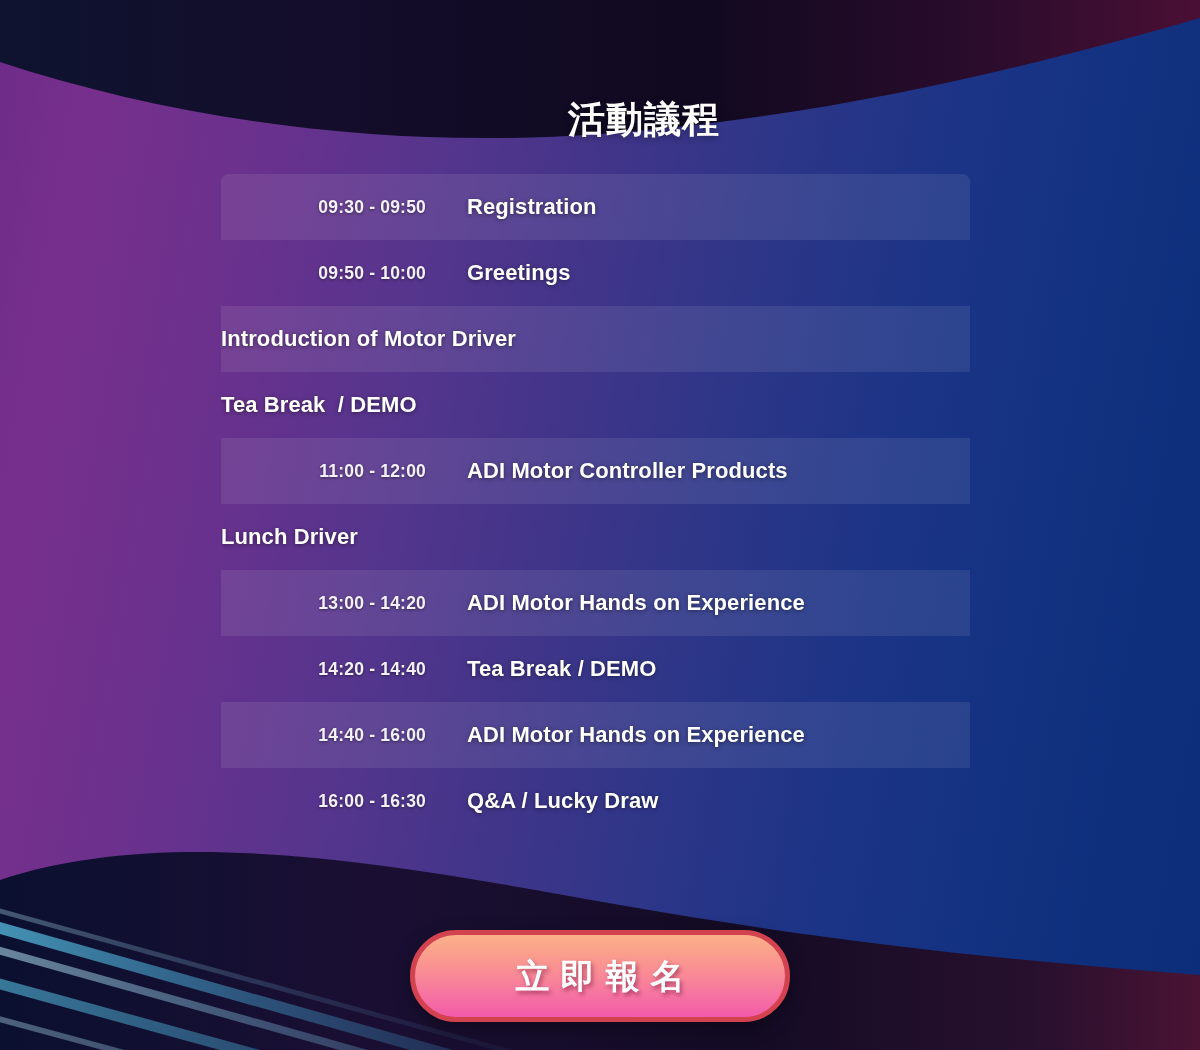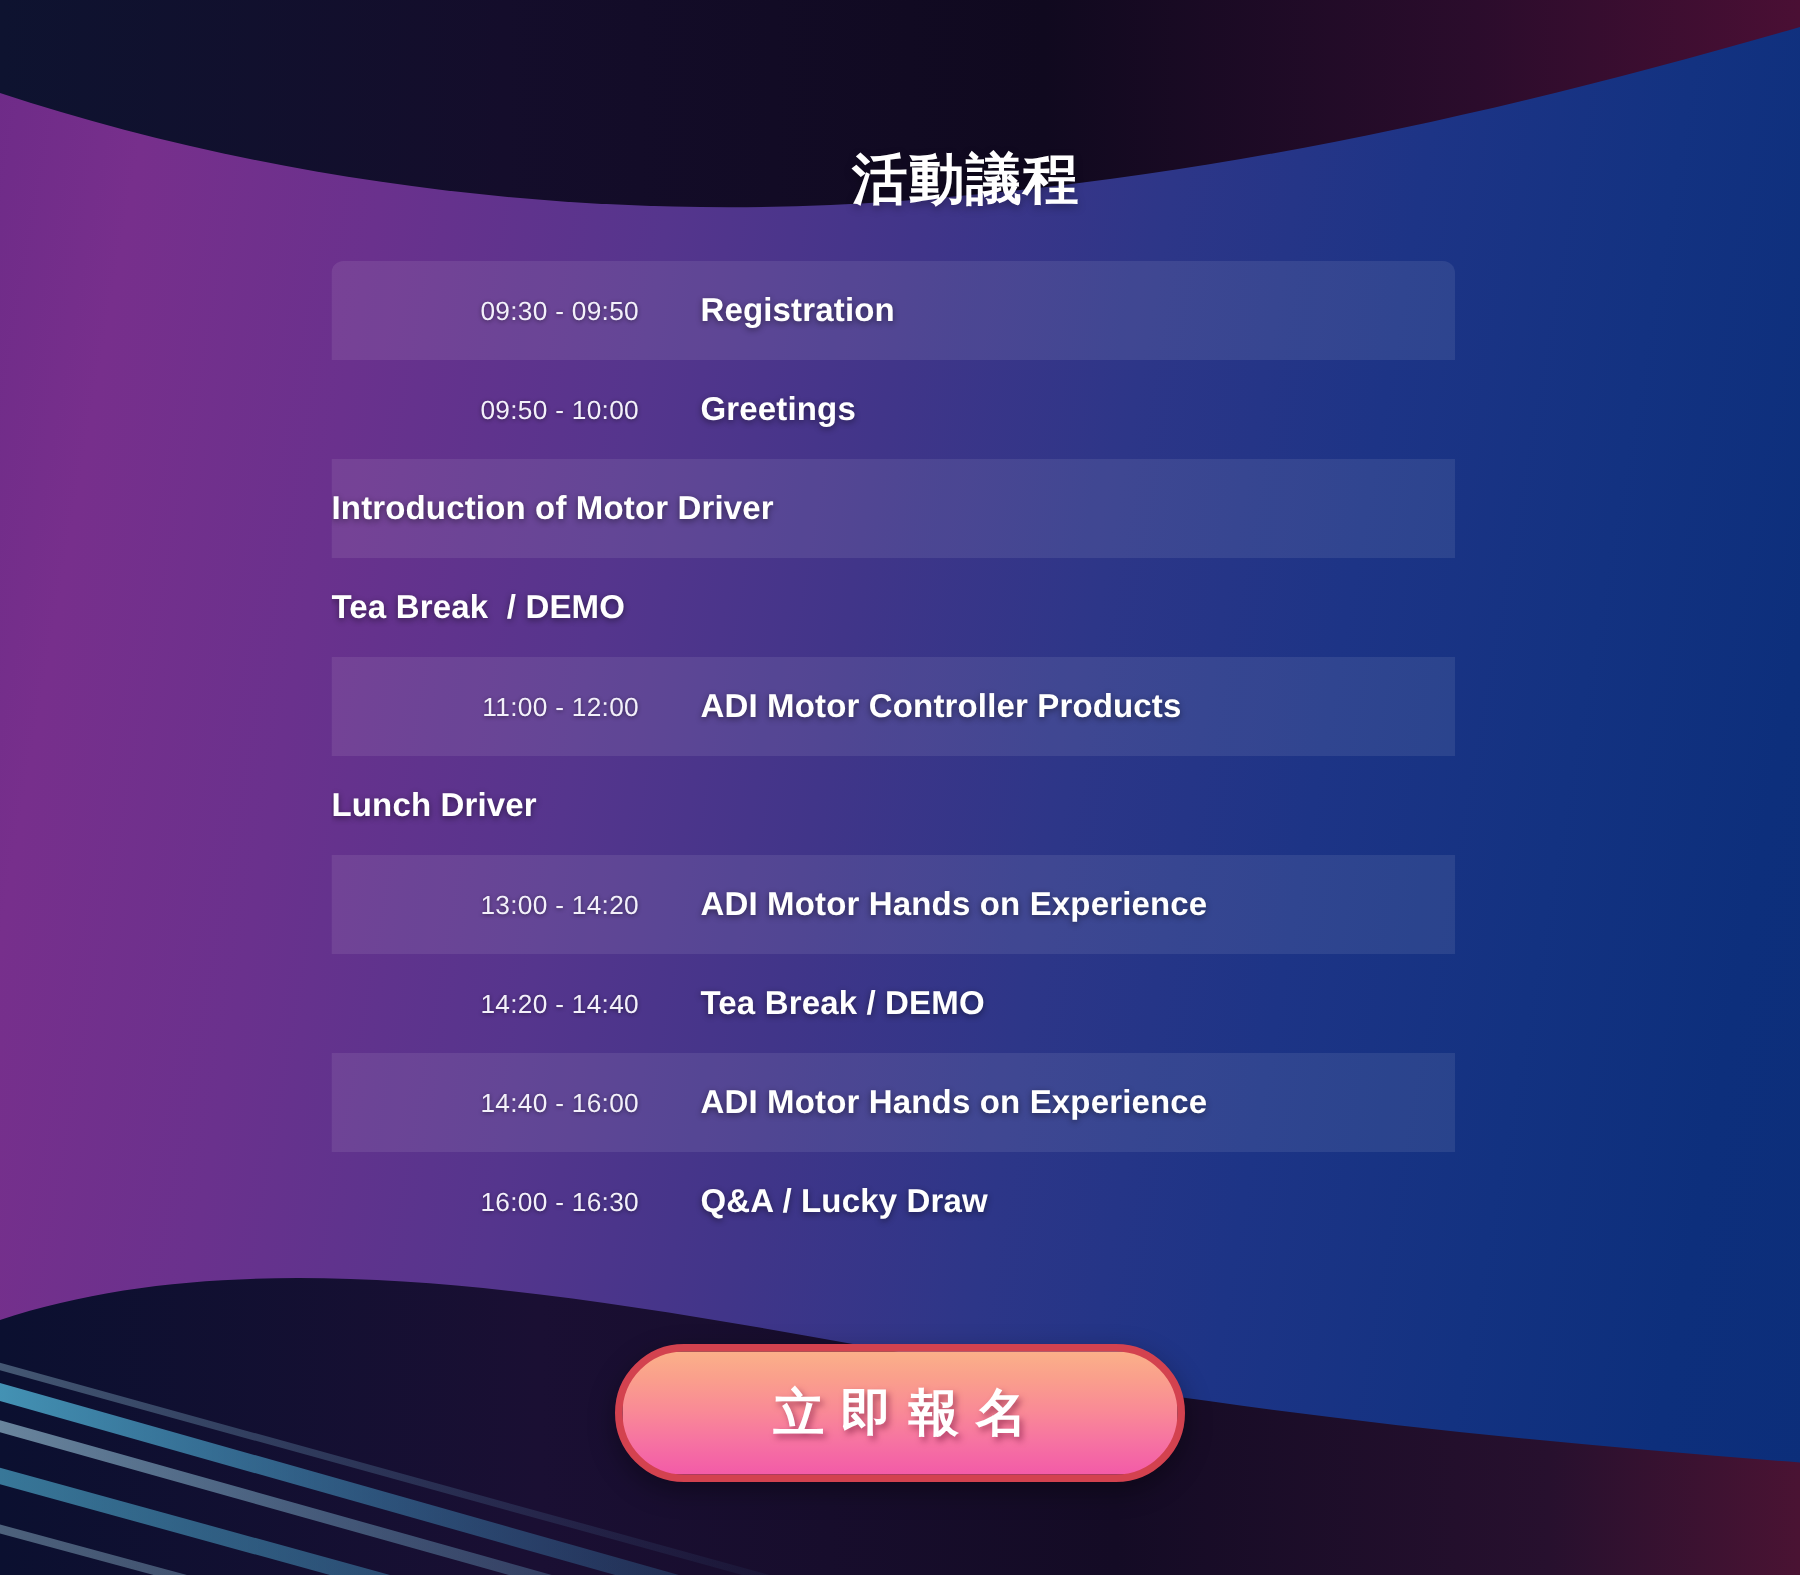--- a/index.html
+++ b/index.html
@@ -80,21 +80,21 @@
   }
 
   .row-time {
     width: 246px;
     flex: 0 0 246px;
     text-align: right;
     padding-right: 41px;
     box-sizing: border-box;
     color: #f3f0fa;
     font-size: 17.5px;
-    font-weight: 400;
+    font-weight: 700;
     letter-spacing: 0.2px;
     white-space: nowrap;
     text-shadow: 0 1px 3px rgba(0,0,0,0.45);
   }
 
   .row-title {
     flex: 1 1 auto;
     color: #ffffff;
     font-size: 22px;
     font-weight: 700;
@@ -123,20 +123,21 @@
         #fa9f8c 22%,
         #f98a96 48%,
         #f672a2 74%,
         #f35ba8 100%);
     box-sizing: border-box;
     display: flex;
     align-items: center;
     justify-content: center;
     cursor: pointer;
     box-shadow: 0 6px 18px rgba(0,0,0,0.35);
+    margin-top: 34px;
   }
   .cta-label {
     color: #ffffff;
     font-size: 34px;
     font-weight: bold;
     letter-spacing: 11px;
     text-indent: 11px;
     text-shadow: 2px 3px 4px rgba(120,20,60,0.55);
     line-height: 1;
   }

